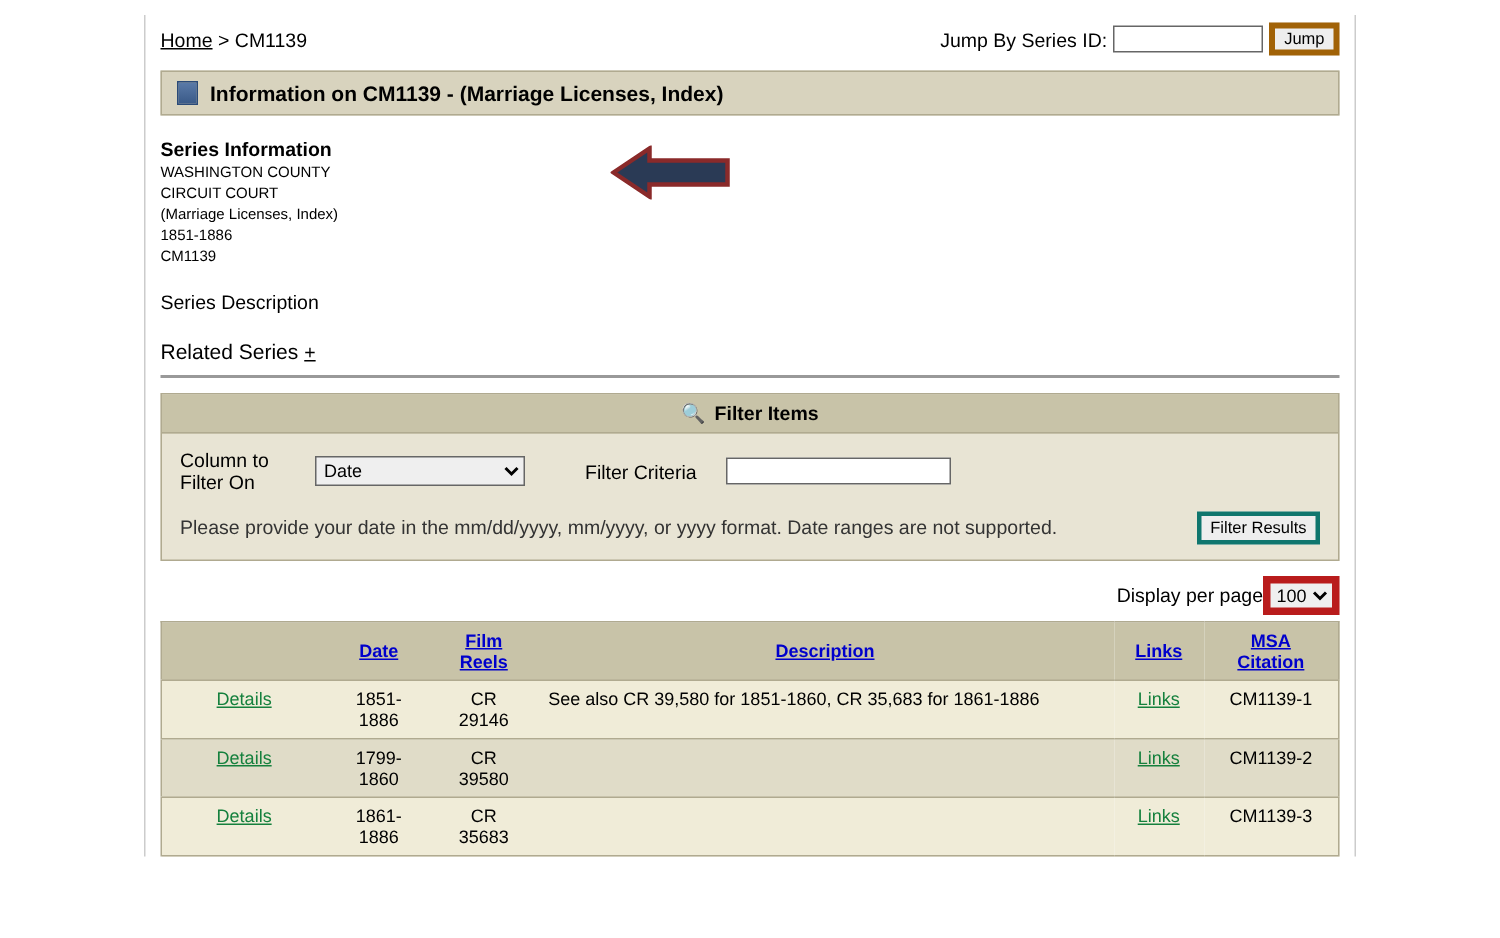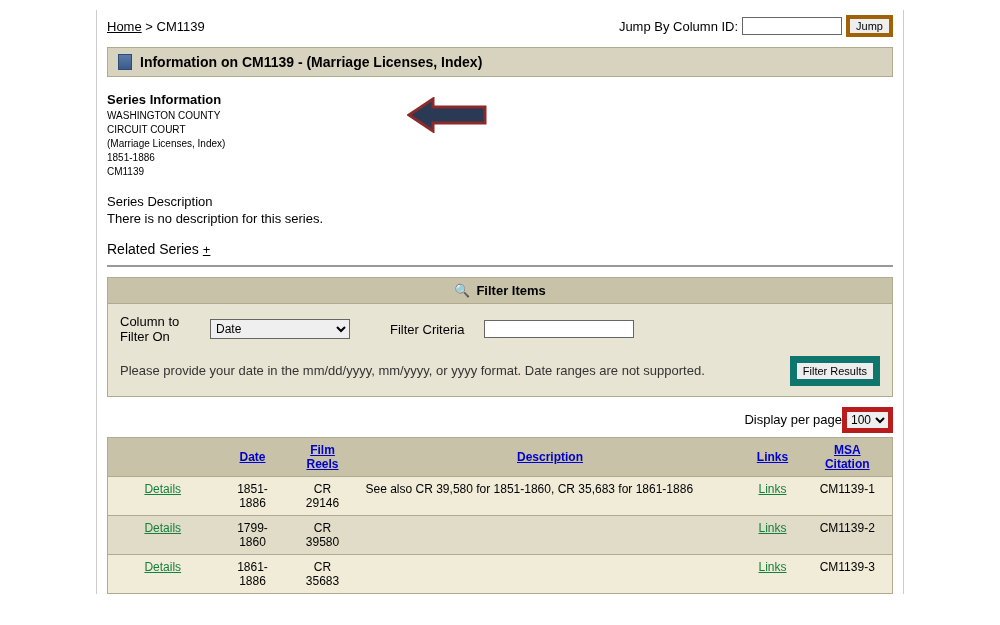--- a/index.html
+++ b/index.html
@@ -27,21 +27,21 @@
     .filter-box { margin: 0 10px 10px 10px; border: 1px solid #b0aa90; background: #e8e4d4; }
     .filter-header { background: #c8c3a8; text-align: center; padding: 5px; font-weight: bold; border-bottom: 1px solid #b0aa90; display: flex; align-items: center; justify-content: center; gap: 6px; }
     .filter-header .mag { font-size: 13px; }
     .filter-body { padding: 10px 12px; }
     .filter-row { display: flex; align-items: center; gap: 20px; margin-bottom: 12px; }
     .filter-row label { font-size: 13px; }
     .filter-row select { width: 140px; font-size: 12px; border: 1px solid #666; padding: 1px; }
     .filter-row input[type="text"] { width: 150px; font-size: 12px; border: 1px solid #666; padding: 1px 3px; }
     .filter-bottom { display: flex; justify-content: space-between; align-items: center; gap: 20px; }
     .filter-hint { font-size: 13px; flex: 1; color: #333; line-height: 1.4; }
-    .filter-bottom button { font-size: 11px; padding: 2px 6px; border: 7px solid #0f766e; background: #eee; cursor: pointer; }
+    .filter-bottom button { font-size: 11px; padding: 2px 6px; border: 3px solid #0f766e; background: #eee; cursor: pointer; }
     .display-per { text-align: right; padding: 0 10px 4px 10px; font-size: 13px; }
     .display-per select { font-size: 12px; border: 5px solid #b91c1c; }
     .data-table { width: calc(100% - 20px); margin: 0 10px; border-collapse: collapse; border: 1px solid #b0aa90; }
     .data-table th { background: #c8c3a8; padding: 5px 8px; font-size: 12px; font-weight: bold; text-align: center; border-bottom: 1px solid #b0aa90; }
     .data-table th a { color: #0000cc; text-decoration: underline; }
     .data-table td { padding: 5px 8px; font-size: 12px; text-align: center; border-bottom: 1px solid #b0aa90; vertical-align: top; }
     .data-table tr.odd { background: #f0ecd8; }
     .data-table tr.even { background: #e0dcc8; }
     .data-table td a { color: #15803d; text-decoration: underline; }
     .data-table td.desc { text-align: left; }
@@ -55,21 +55,21 @@
 <body>
 
 <div class="container">
   <div class="top-bar">
     <div class="breadcrumb">
       <a href="#">Home</a>
       <span>&gt;</span>
       <span>CM1139</span>
     </div>
     <div class="jump-section">
-      <span>Jump By Column ID:</span>
+      <span>Jump By Series ID:</span>
       <input type="text" style="">
       <button>Jump</button>
     </div>
   </div>
 
   <div class="info-header">
     <span class="icon"></span>
     <span>Information on CM1139 - (Marriage Licenses, Index)</span>
   </div>
 
@@ -82,21 +82,20 @@
     <div>CM1139</div>
     <div class="arrow">
       <svg width="80" height="36" viewBox="0 0 80 36">
         <path d="M 2 18 L 26 2 L 26 10 L 78 10 L 78 26 L 26 26 L 26 34 Z" fill="#2a3a55" stroke="#8a2a2a" stroke-width="3"></path>
       </svg>
     </div>
   </div>
 
   <div class="series-desc">
     <h3>Series Description</h3>
-    <div>There is no description for this series.</div>
   </div>
 
   <div class="related">
     <h3>Related Series</h3><span class="plus">+</span>
   </div>
 
   <div class="hr"></div>
 
   <div class="filter-box">
     <div class="filter-header">

